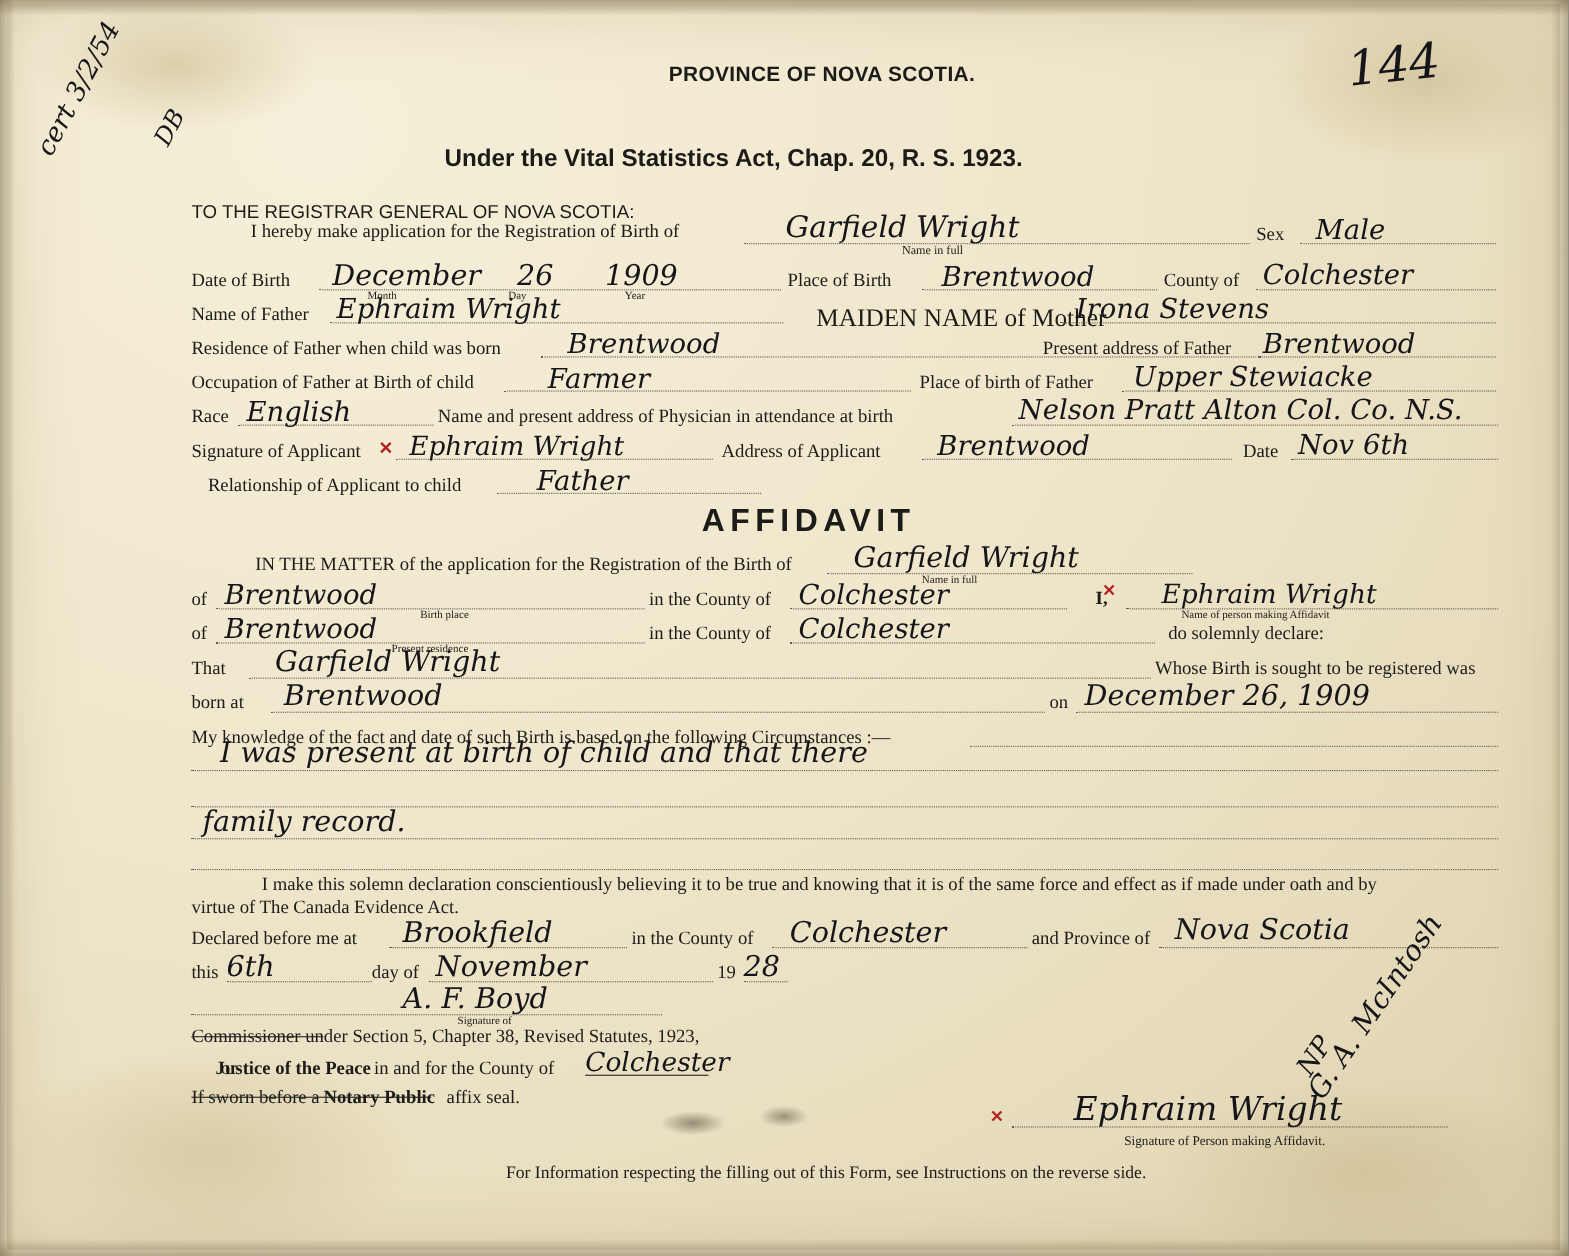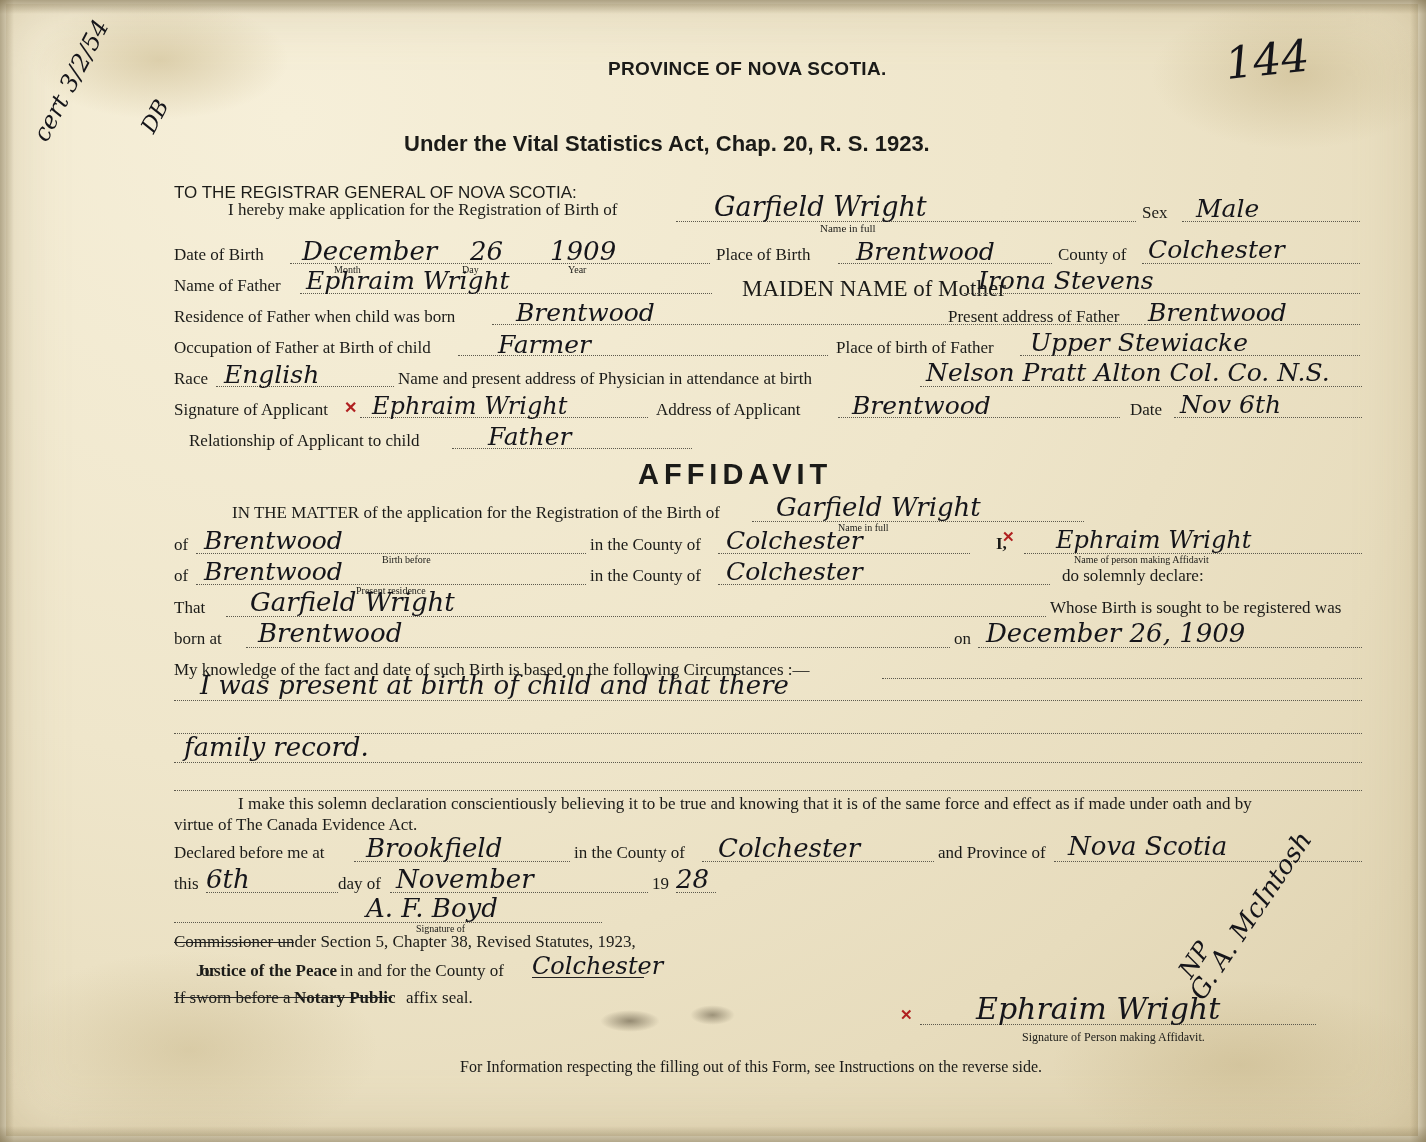--- a/index.html
+++ b/index.html
@@ -179,21 +179,21 @@
     <div class="t san bold" style="left:638px;top:458px;font-size:29px;letter-spacing:5px;">AFFIDAVIT</div>
 
     <div class="t ser" style="left:232px;top:503px;font-size:17px;">IN THE MATTER of the application for the Registration of the Birth of</div>
     <div class="dots" style="left:752px;top:521px;width:332px;"></div>
     <div class="hw" style="left:776px;top:492px;font-size:26px;">Garfield Wright</div>
     <div class="t ser tiny" style="left:838px;top:522px;">Name in full</div>
 
     <div class="t ser" style="left:174px;top:535px;font-size:17px;">of</div>
     <div class="dots" style="left:196px;top:553px;width:390px;"></div>
     <div class="hw" style="left:204px;top:526px;font-size:25px;">Brentwood</div>
-    <div class="t ser tiny" style="left:382px;top:554px;">Birth before</div>
+    <div class="t ser tiny" style="left:382px;top:554px;">Birth place</div>
 
     <div class="t ser" style="left:590px;top:535px;font-size:17px;">in the County of</div>
     <div class="dots" style="left:718px;top:553px;width:252px;"></div>
     <div class="hw" style="left:726px;top:526px;font-size:25px;">Colchester</div>
 
     <div class="t ser bold" style="left:996px;top:534px;font-size:17px;">I,</div>
     <div class="redmark" style="left:1002px;top:528px;font-size:15px;">✕</div>
     <div class="dots" style="left:1024px;top:553px;width:338px;"></div>
     <div class="hw" style="left:1056px;top:526px;font-size:24px;">Ephraim Wright</div>
     <div class="t ser tiny" style="left:1074px;top:554px;">Name of person making Affidavit</div>

